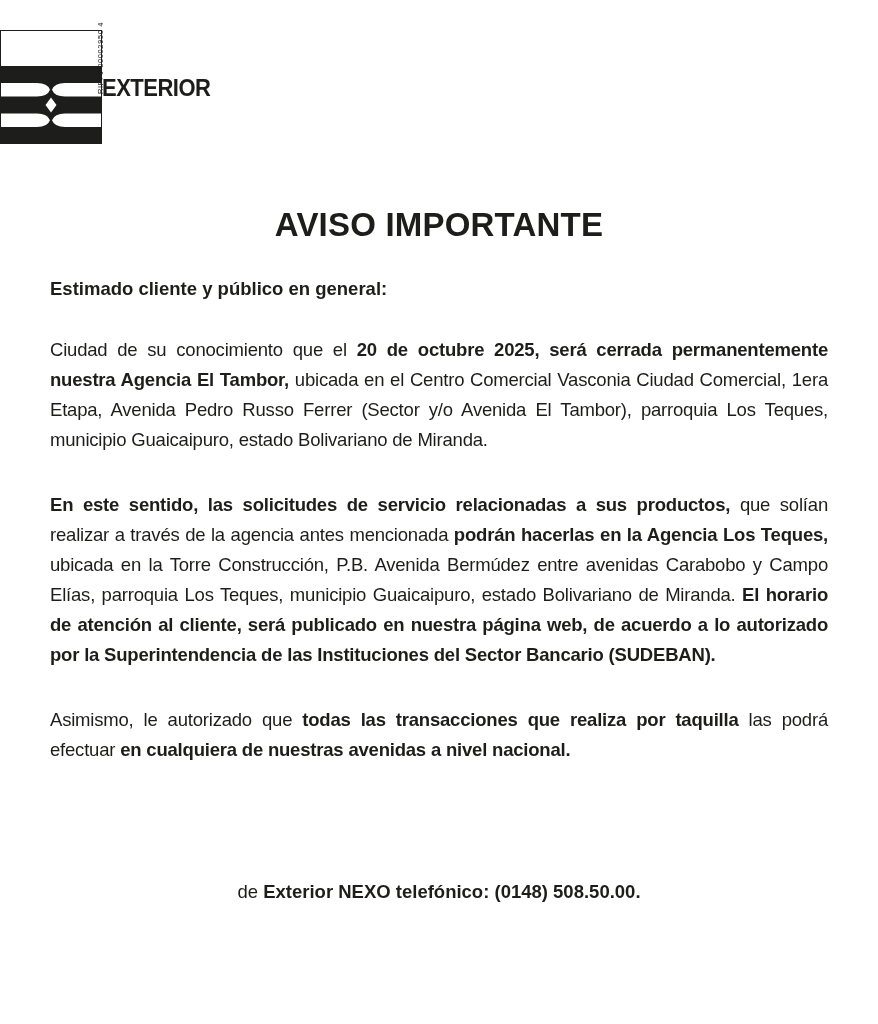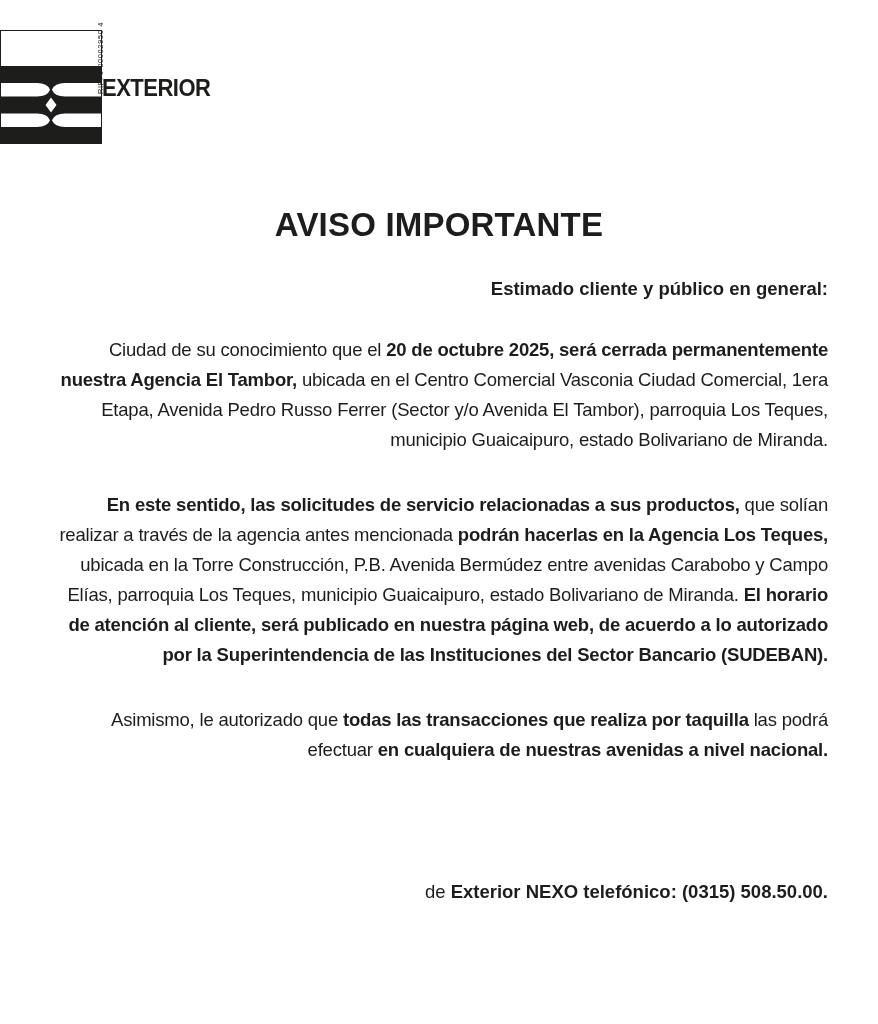--- a/index.html
+++ b/index.html
@@ -73,21 +73,21 @@
     letter-spacing:0.2px;
     color:var(--ink);
   }
   
   .content{
     position:absolute;
     top:278px;
     left:50px;
     right:50px;
   }
-  .content p{margin:0;text-align:right;}
+  .content p{margin:0;}
   .salutation{
     font-size:18.5px;
     font-weight:700;
     margin-bottom:0;
   }
   .para{
     margin-top:35px !important;
     font-size:18.5px;
     line-height:30px;
     text-align:justify;
@@ -125,17 +125,17 @@
   <h1 class="title">AVISO IMPORTANTE</h1>
 
   <main class="content">
     <p class="salutation">Estimado cliente y público en general:</p>
 
     <p class="para"><span>Ciudad de su conocimiento que el </span><span class="b">20 de octubre 2025, será cerrada permanentemente nuestra Agencia El Tambor,</span><span> ubicada en el Centro Comercial Vasconia Ciudad Comercial, 1era Etapa, Avenida Pedro Russo Ferrer (Sector y/o Avenida El Tambor), parroquia Los Teques, municipio Guaicaipuro, estado Bolivariano de Miranda.</span></p>
     <p class="para"><span class="b">En este sentido, las solicitudes de servicio relacionadas a sus productos,</span><span> que solían realizar a través de la agencia antes mencionada </span><span class="b">podrán hacerlas en la Agencia Los Teques,</span><span> ubicada en la Torre Construcción, P.B. Avenida Bermúdez entre avenidas Carabobo y Campo Elías, parroquia Los Teques, municipio Guaicaipuro, estado Bolivariano de Miranda. </span><span class="b">El horario de atención al cliente, será publicado en nuestra página web, de acuerdo a lo autorizado por la Superintendencia de las Instituciones del Sector Bancario (SUDEBAN).</span></p>
     <p class="para"><span>Asimismo, le autorizado que </span><span class="b">todas las transacciones que realiza por taquilla</span><span> las podrá efectuar </span><span class="b">en cualquiera de nuestras avenidas a nivel nacional.</span></p>
 
     <div class="footer">
-      <p><span>de </span><span class="b">Exterior NEXO telefónico: (0315) 508.50.00.</span></p>
+      <p><span>de </span><span class="b">Exterior NEXO telefónico: (0148) 508.50.00.</span></p>
     </div>
   </main>
 
 </div>
 
 </body></html>

